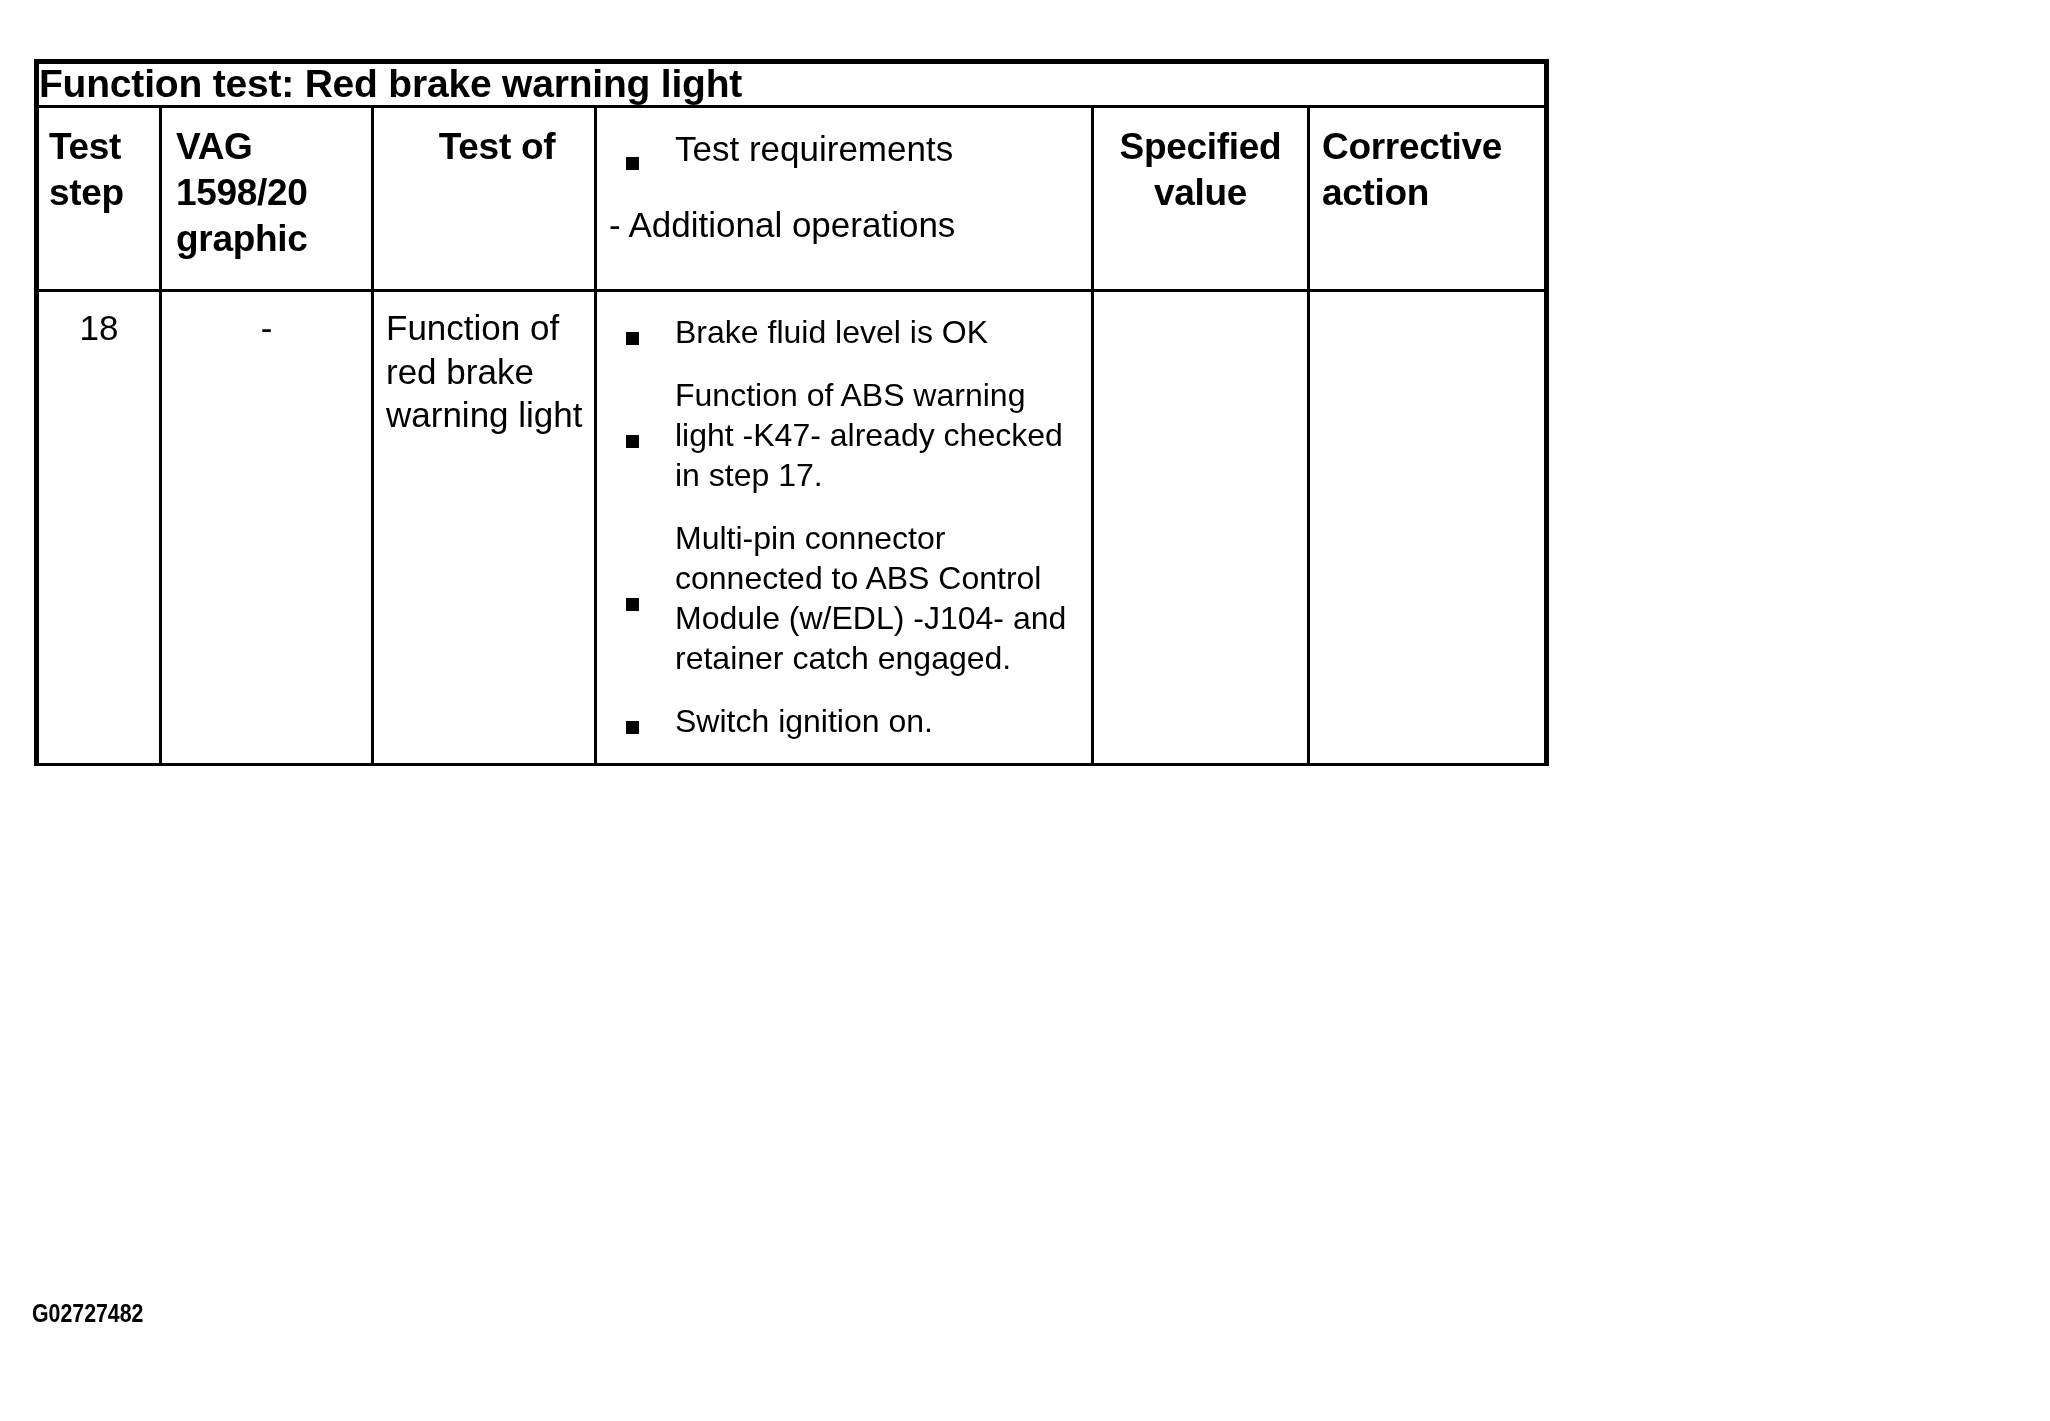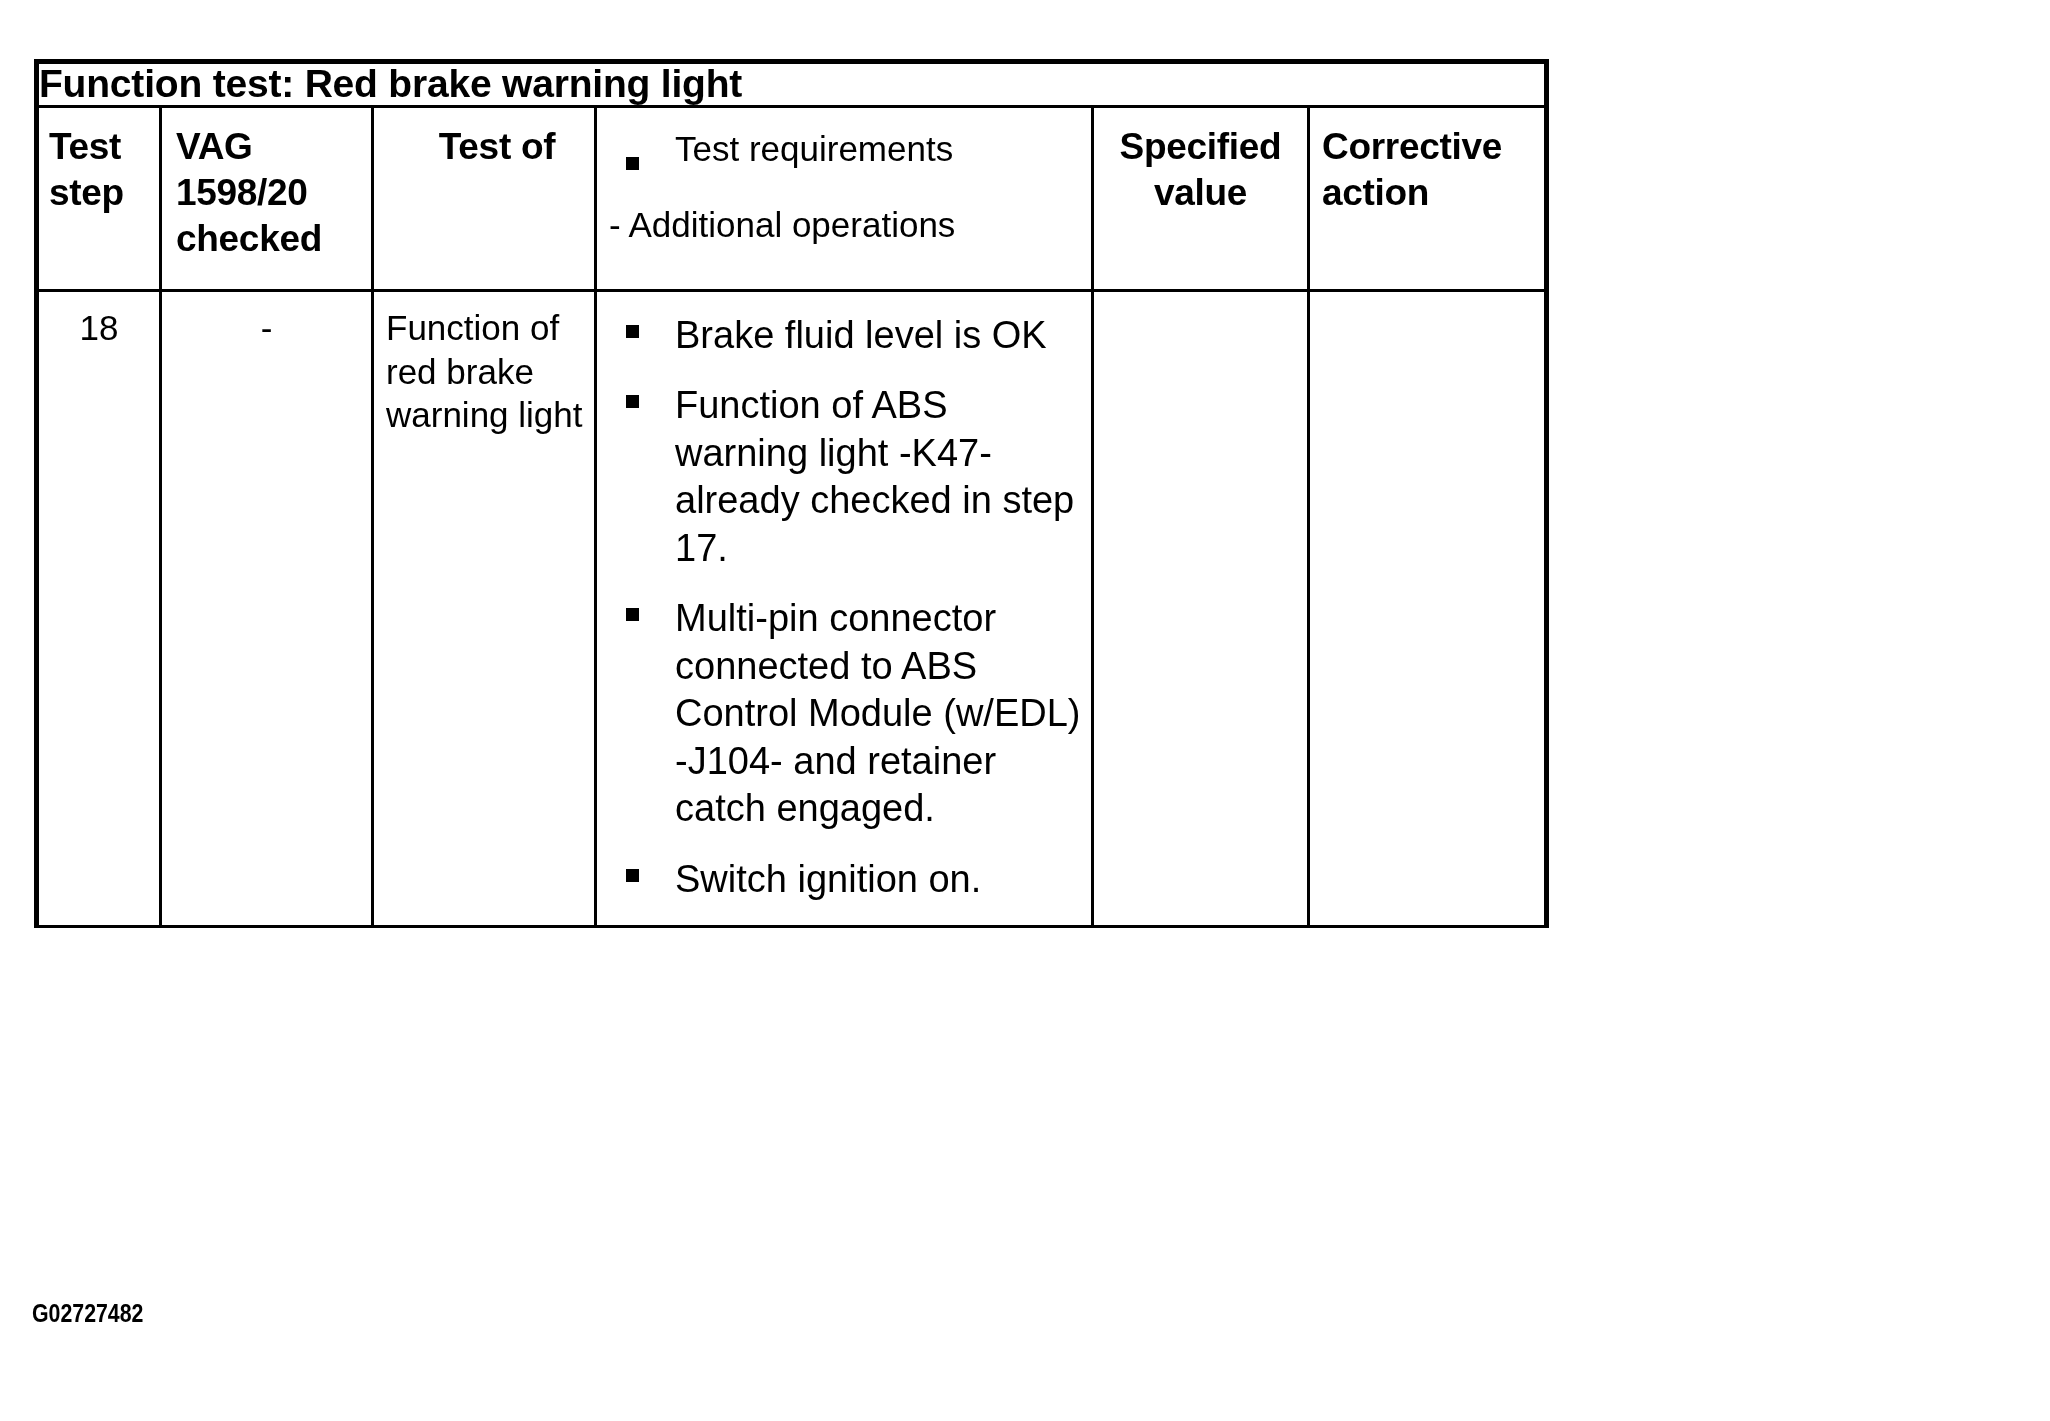--- a/index.html
+++ b/index.html
@@ -125,22 +125,22 @@
   .body-of {
     font-size: 35px;
     line-height: 1.25;
     padding: 14px 0 0 12px;
   }
   .body-req {
     padding: 20px 0 22px 0;
   }
   .bullet-item {
     display: flex;
-    align-items: flex-start;
-    font-size: 38px;
+    align-items: center;
+    font-size: 32px;
     line-height: 1.25;
     padding-left: 29px;
     margin-bottom: 23px;
   }
   .bullet-item:last-child { margin-bottom: 0; }
   .bullet-item .sq-bullet {
     margin-top: 13px;
     margin-right: 36px;
   }
   .bullet-text { flex: 1 1 auto; }
@@ -196,21 +196,21 @@
       <td class="frame-left">
         <div class="hdr-txt hdr-step">
           <div>Test</div>
           <div>step</div>
         </div>
       </td>
       <td>
         <div class="hdr-txt hdr-vag">
           <div>VAG</div>
           <div>1598/20</div>
-          <div>checked</div>
+          <div>graphic</div>
         </div>
       </td>
       <td>
         <div class="hdr-txt hdr-of">Test of</div>
       </td>
       <td>
         <div class="hdr-req">
           <div class="req-bullet-line">
             <span class="sq-bullet"></span>
             <span>Test requirements</span>

